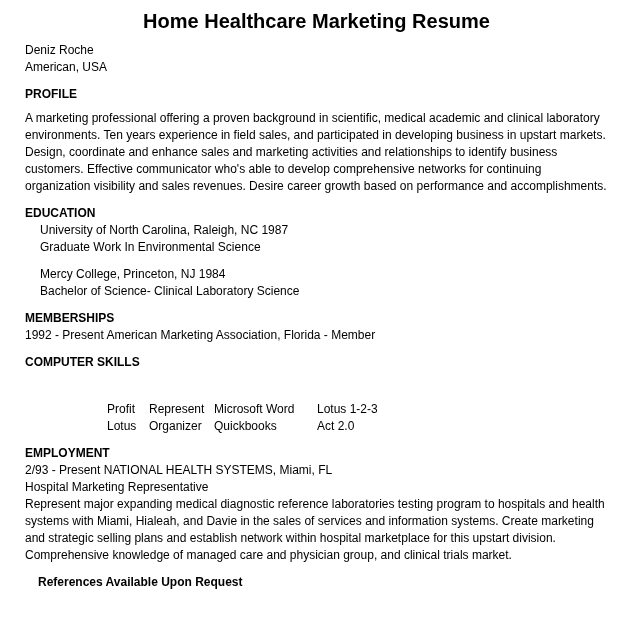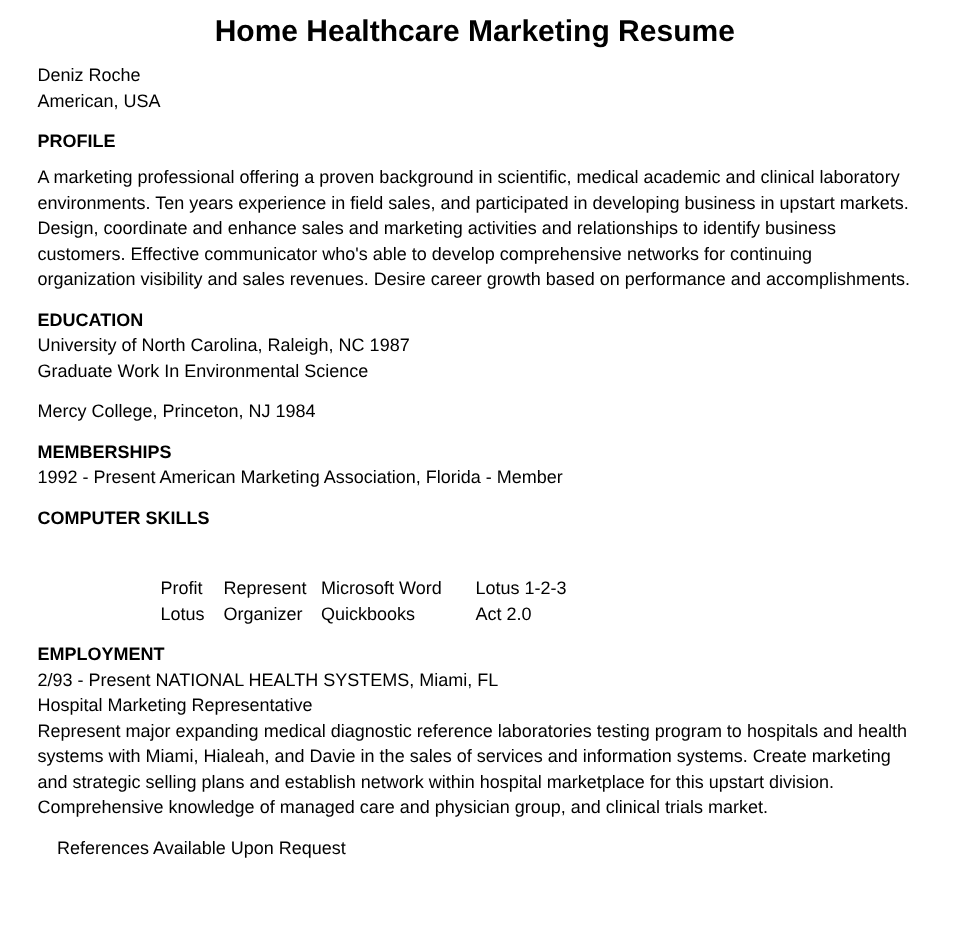--- a/index.html
+++ b/index.html
@@ -24,30 +24,30 @@
   .title {
     font-size: 20px;
     font-weight: bold;
     line-height: 19px;
     text-align: center;
     margin: 0 0 11px 0;
   }
   .block { margin-bottom: 10px; }
   .heading { font-weight: bold; }
   .profile-body { margin-top: 7px; }
-  .edu-entry { margin-bottom: 10px; }
+  .edu-entry { margin-bottom: 10px; margin-left: 15px; }
   .edu-entry:last-child { margin-bottom: 0; }
   .skills-table { margin: 30px 0 0 82px; }
   .skills-row { display: flex; }
   .skills-cell-1 { width: 42px; }
   .skills-cell-2 { width: 65px; }
   .skills-cell-3 { width: 103px; }
   .skills-cell-4 { flex: 1; }
   .job-title { }
-  .references-heading { font-weight: normal; margin-top: 7px; padding-left: 13px; }
+  .references-heading { font-weight: bold; margin-top: 7px; padding-left: 13px; }
 </style>
 </head>
 <body>
 
 <div class="page">
 
   <h1 class="title">Home Healthcare Marketing Resume</h1>
 
   <div class="block">
     <p>Deniz Roche</p>
@@ -60,20 +60,21 @@
   </div>
 
   <div class="block">
     <p class="heading">EDUCATION</p>
     <div class="edu-entry">
       <p>University of North Carolina, Raleigh, NC 1987</p>
       <p>Graduate Work In Environmental Science</p>
     </div>
     <div class="edu-entry">
       <p>Mercy College, Princeton, NJ 1984</p>
+      <p>Bachelor of Science- Clinical Laboratory Science</p>
     </div>
   </div>
 
   <div class="block">
     <p class="heading">MEMBERSHIPS</p>
     <p>1992 - Present American Marketing Association, Florida - Member</p>
   </div>
 
   <div class="block">
     <p class="heading">COMPUTER SKILLS</p>

